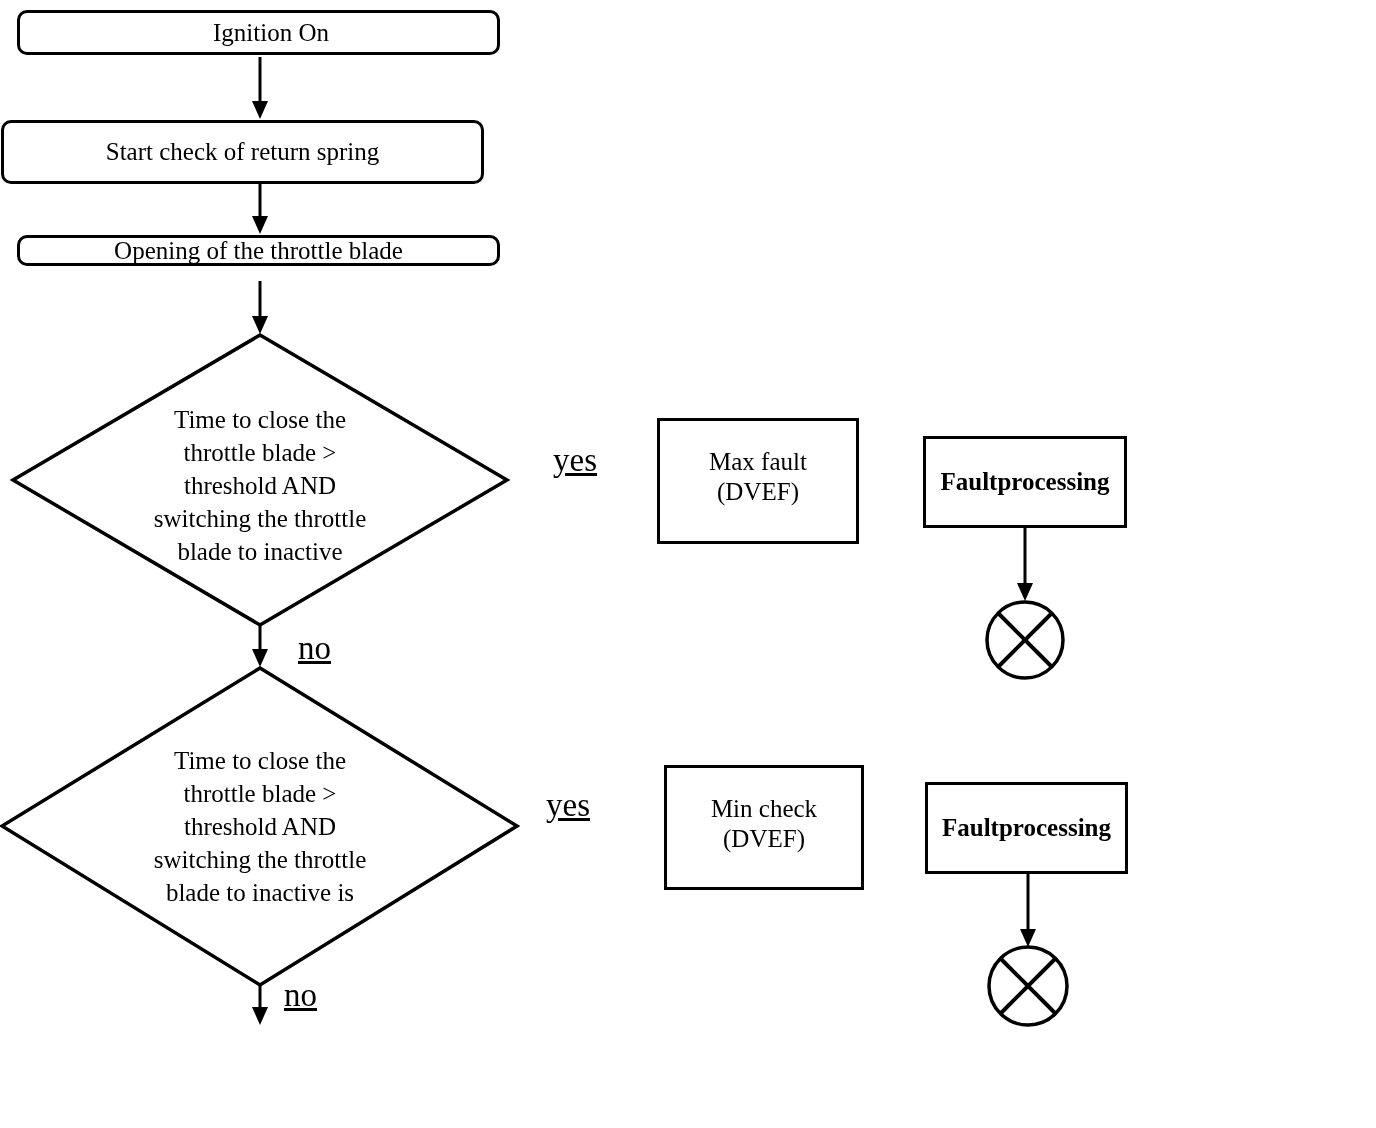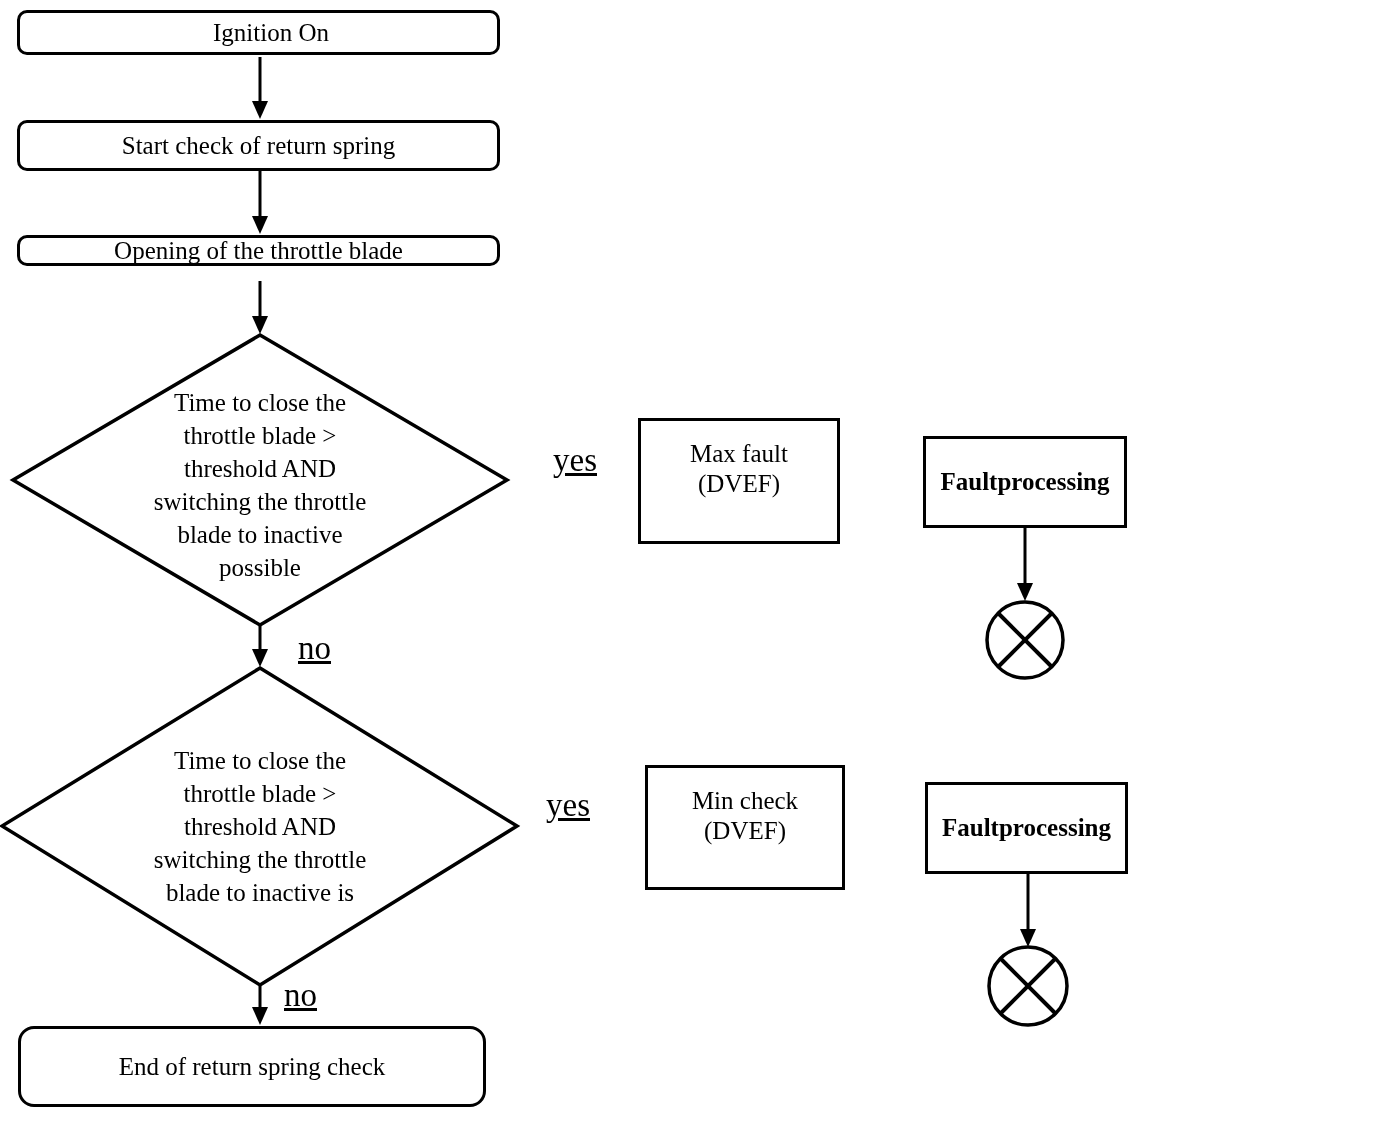--- a/index.html
+++ b/index.html
@@ -32,21 +32,22 @@
     justify-content: center;
     text-align: center;
     font-size: 25px;
     line-height: 30px;
   }
   .rounded-sm { border-radius: 10px; }
   .rounded-lg { border-radius: 16px; }
   .top-aligned {
     flex-direction: column;
     justify-content: flex-start;
-    padding-top: 18px;
+    padding-top: 26px;
+    margin-left: 19px;
   }
   .two-line {
     flex-direction: row;
     font-weight: bold;
   }
   .node .line { display: block; }
   .diamond-label {
     position: absolute;
     transform: translate(-50%, -50%);
     text-align: center;
@@ -94,35 +95,34 @@
       <circle cx="1028" cy="986" r="39" fill="#ffffff" stroke="#000000" stroke-width="3.5"></circle>
       <line x1="1000" y1="958" x2="1056" y2="1014" stroke="#000000" stroke-width="4"></line>
       <line x1="1000" y1="1014" x2="1056" y2="958" stroke="#000000" stroke-width="4"></line>
     </g>
   </svg>
 
   <div class="node rounded-sm" style="left:17px; top:10px; width:483px; height:45px;padding-left:25px;">
     <span>Ignition On</span>
   </div>
 
-  <div class="node rounded-sm" style="left:17px; top:120px; width:483px; height:51px;">
+  <div class="node rounded-sm" style="left:1px; top:120px; width:483px; height:64px;">
     <span>Start check of return spring</span>
   </div>
 
   <div class="node rounded-sm" style="left:17px; top:235px; width:483px; height:31px;">
     <span>Opening of the throttle blade</span>
   </div>
 
   <div class="diamond-label" style="left:260px; top:485px;">
     <div>Time to close the</div>
     <div>throttle blade &gt;</div>
     <div>threshold AND</div>
     <div>switching the throttle</div>
     <div>blade to inactive</div>
-    <div>possible</div>
   </div>
 
   <div class="diamond-label" style="left:260px; top:826px;">
     <div>Time to close the</div>
     <div>throttle blade &gt;</div>
     <div>threshold AND</div>
     <div>switching the throttle</div>
     <div>blade to inactive is</div>
   </div>
 
@@ -139,22 +139,19 @@
   <div class="node two-line" style="left:923px; top:436px; width:204px; height:92px;">
     <span class="line">Fault</span>
     <span class="line">processing</span>
   </div>
 
   <div class="node two-line" style="left:925px; top:782px; width:203px; height:92px;">
     <span class="line">Fault</span>
     <span class="line">processing</span>
   </div>
 
-  <div class="node rounded-lg" style="left:18px; top:1026px; width:468px; height:81px;">
-    <span>End of return spring check</span>
-  </div>
 
   <span class="edge-label" style="left:553px; top:446px;">yes</span>
   <span class="edge-label" style="left:298px; top:634px;">no</span>
   <span class="edge-label" style="left:546px; top:791px;">yes</span>
   <span class="edge-label" style="left:284px; top:981px;">no</span>
 
 </div>
 
 </body></html>

